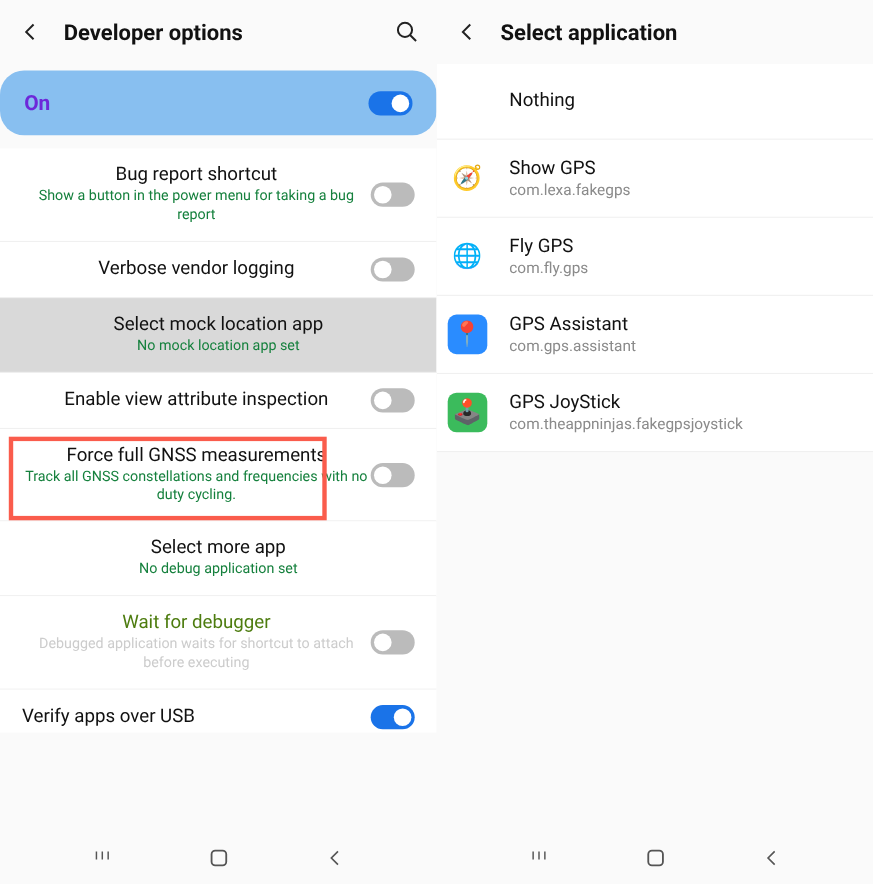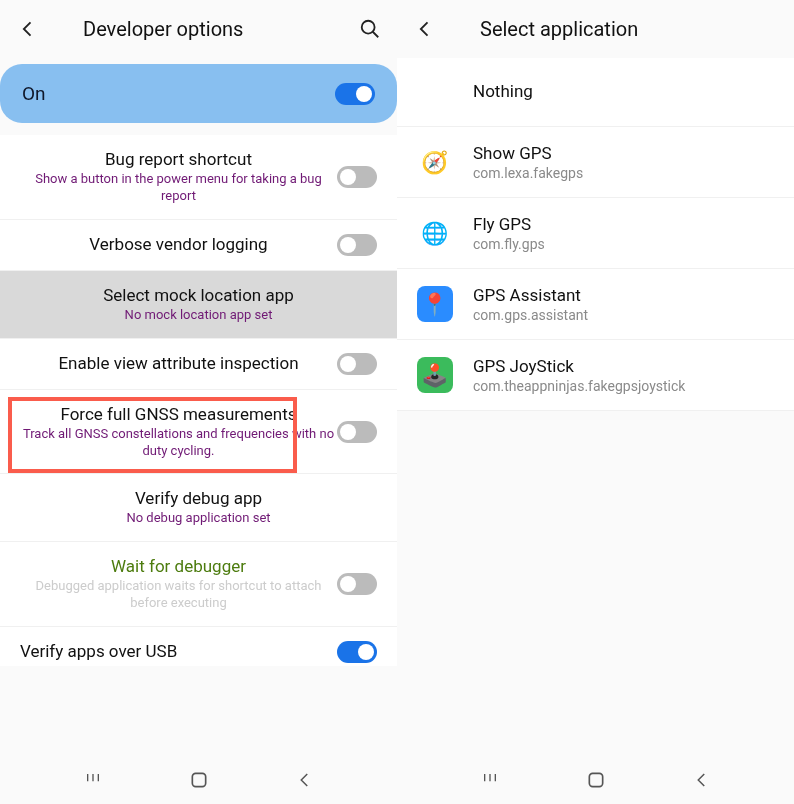--- a/index.html
+++ b/index.html
@@ -36,47 +36,46 @@
       justify-content: center;
       margin-right: 18px;
     }
     .back-icon svg {
       stroke: #222;
       stroke-width: 2.2;
       fill: none;
     }
     .header-title {
       font-size: 20px;
-      font-weight: 400;
+      font-weight: 700;
       color: #111;
       flex: 1;
-      margin-left: 25px;
     }
     .search-icon {
       width: 22px;
       height: 22px;
     }
     .search-icon svg {
       stroke: #222;
       stroke-width: 2;
       fill: none;
     }
     .on-row {
       background: #88bff0;
       padding: 18px 22px;
       display: flex;
       align-items: center;
       border-radius: 22px;
       margin: 6px 0 12px 0;
     }
     .on-label {
       flex: 1;
-      color: #0f172a;
+      color: #6d28d9;
       font-size: 19px;
-      font-weight: 400;
+      font-weight: 700;
     }
     .toggle {
       width: 40px;
       height: 22px;
       border-radius: 11px;
       position: relative;
     }
     .toggle.on {
       background: #1a73e8;
     }
@@ -108,21 +107,21 @@
     .setting-text {
       flex: 1;
     }
     .setting-title {
       font-size: 17px;
       color: #111;
       margin-bottom: 2px;
     }
     .setting-desc {
       font-size: 13px;
-      color: #701a75;
+      color: #15803d;
       line-height: 1.3;
     }
     .setting-title.disabled {
       color: #4d7c0f;
     }
     .setting-desc.disabled {
       color: #ccc;
     }
     .highlighted {
       background: #d9d9d9;
@@ -153,21 +152,21 @@
       stroke: #555;
       stroke-width: 2;
       fill: none;
     }
     .app-list {
       background: #fff;
     }
     .app-item {
       display: flex;
       align-items: center;
-      padding: 16px 20px;
+      padding: 16px 10px;
       border-bottom: 1px solid #f0f0f0;
     }
     .app-icon-placeholder {
       width: 36px;
       height: 36px;
       margin-right: 20px;
       border-radius: 8px;
       display: flex;
       align-items: center;
       justify-content: center;
@@ -274,21 +273,21 @@
           <div class="setting-text">
             <div class="setting-title">Force full GNSS measurements</div>
             <div class="setting-desc">Track all GNSS constellations and frequencies with no duty cycling.</div>
           </div>
           <span class="toggle off">
             <span class="knob"></span>
           </span>
         </div>
         <div class="setting-item">
           <div class="setting-text">
-            <div class="setting-title">Verify debug app</div>
+            <div class="setting-title">Select more app</div>
             <div class="setting-desc">No debug application set</div>
           </div>
         </div>
         <div class="setting-item">
           <div class="setting-text">
             <div class="setting-title disabled">Wait for debugger</div>
             <div class="setting-desc disabled">Debugged application waits for shortcut to attach before executing</div>
           </div>
           <span class="toggle off">
             <span class="knob"></span>

